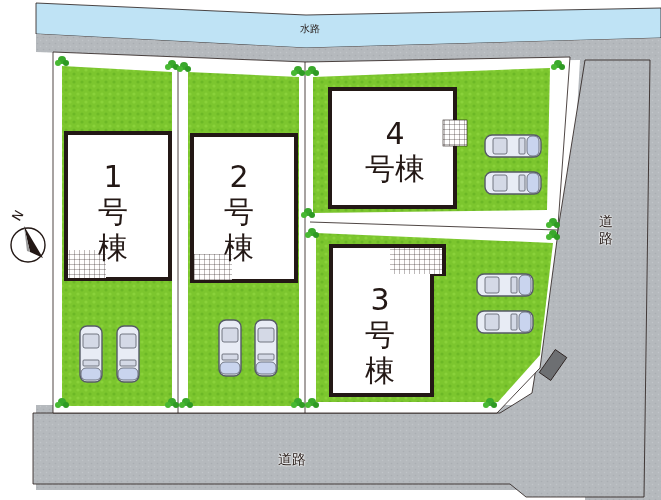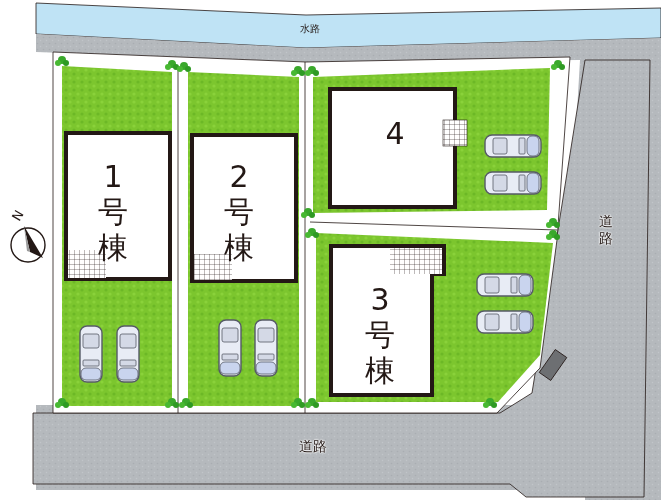--- a/index.html
+++ b/index.html
@@ -1,20 +1,20 @@
 <!DOCTYPE html>
 <html><head>
 <meta charset="utf-8">
 <style>
   html, body { margin: 0; padding: 0; background: #ffffff; }
   body { width: 661px; height: 500px; overflow: hidden; position: relative; font-family: "DejaVu Sans", sans-serif; }
   #site-plan { position: absolute; left: 0; top: 0; width: 661px; height: 500px; }
   .label-overlay { position: absolute; font-family: "DejaVu Sans", sans-serif; color: #231815; pointer-events: none; }
   .water-label { left: 300px; top: 22px; font-size: 10px; }
-  .road-label-bottom { left: 278px; top: 438px; font-size: 14px; color:#231815; text-shadow: 0 0 2px #fff, 0 0 2px #fff, 0 0 2px #fff; margin-left: 21px; }
+  .road-label-bottom { left: 278px; top: 451px; font-size: 14px; color:#231815; text-shadow: 0 0 2px #fff, 0 0 2px #fff, 0 0 2px #fff; }
   .road-label-right { left: 598px; top: 213px; font-size: 14px; width: 16px; line-height: 17px; text-align: center; text-shadow: 0 0 2px #fff, 0 0 2px #fff, 0 0 2px #fff; }
   .bldg-label { position: absolute; text-align: center; color: #231815; font-family: "DejaVu Sans", sans-serif; pointer-events: none; }
   .bldg-label .num { font-size: 30px; line-height: 34px; display:block; }
   .bldg-label .suffix { font-size: 30px; line-height: 36px; display:block; }
   .b1 { left: 78px; top: 160px; width: 70px; }
   .b2 { left: 204px; top: 160px; width: 70px; }
   .b3 { left: 330px; top: 283px; width: 100px; }
   .b4 { left: 335px; top: 117px; width: 120px; }
   .b4 .suffix { font-size: 30px; }
   .compass-n { position:absolute; left:13px; top:208px; font-size:13px; transform: rotate(-60deg); color:#231815; }
@@ -152,13 +152,14 @@
   <span class="suffix">号</span>
   <span class="suffix">棟</span>
 </div>
 <div class="bldg-label b3">
   <span class="num">3</span>
   <span class="suffix">号</span>
   <span class="suffix">棟</span>
 </div>
 <div class="bldg-label b4">
   <span class="num">4</span>
+  <span class="suffix">号棟</span>
 </div>
 
 </body></html>

